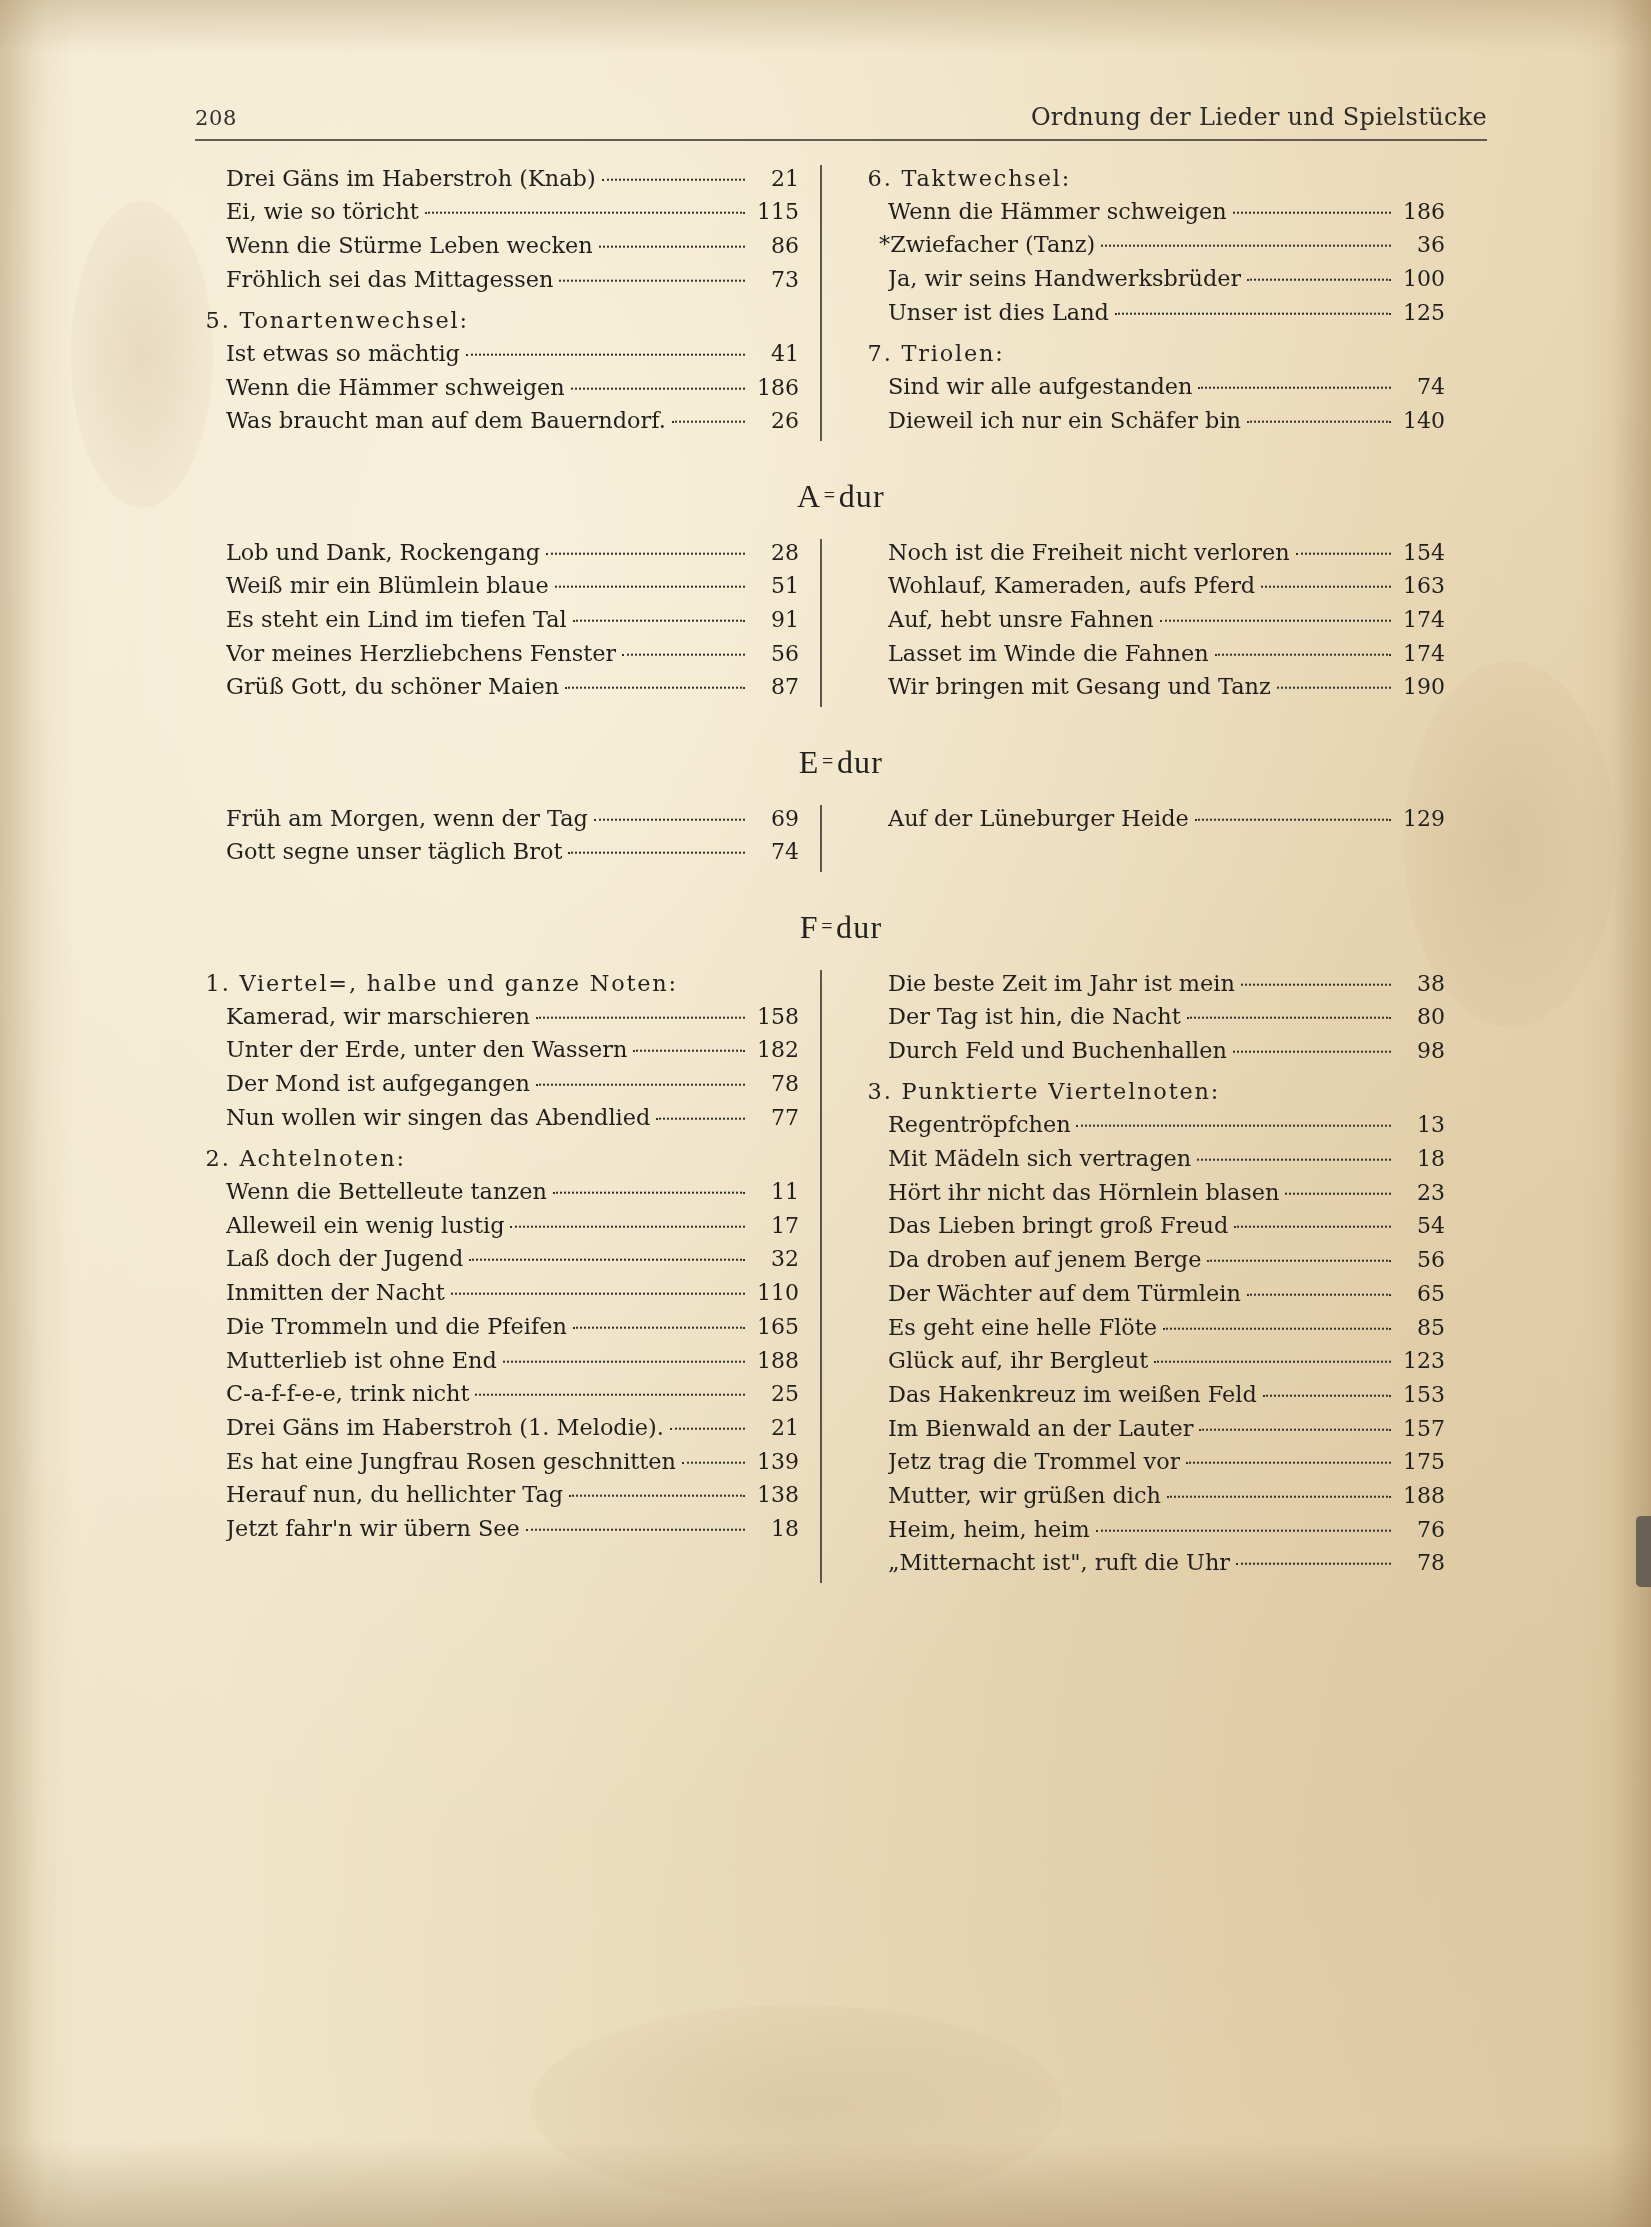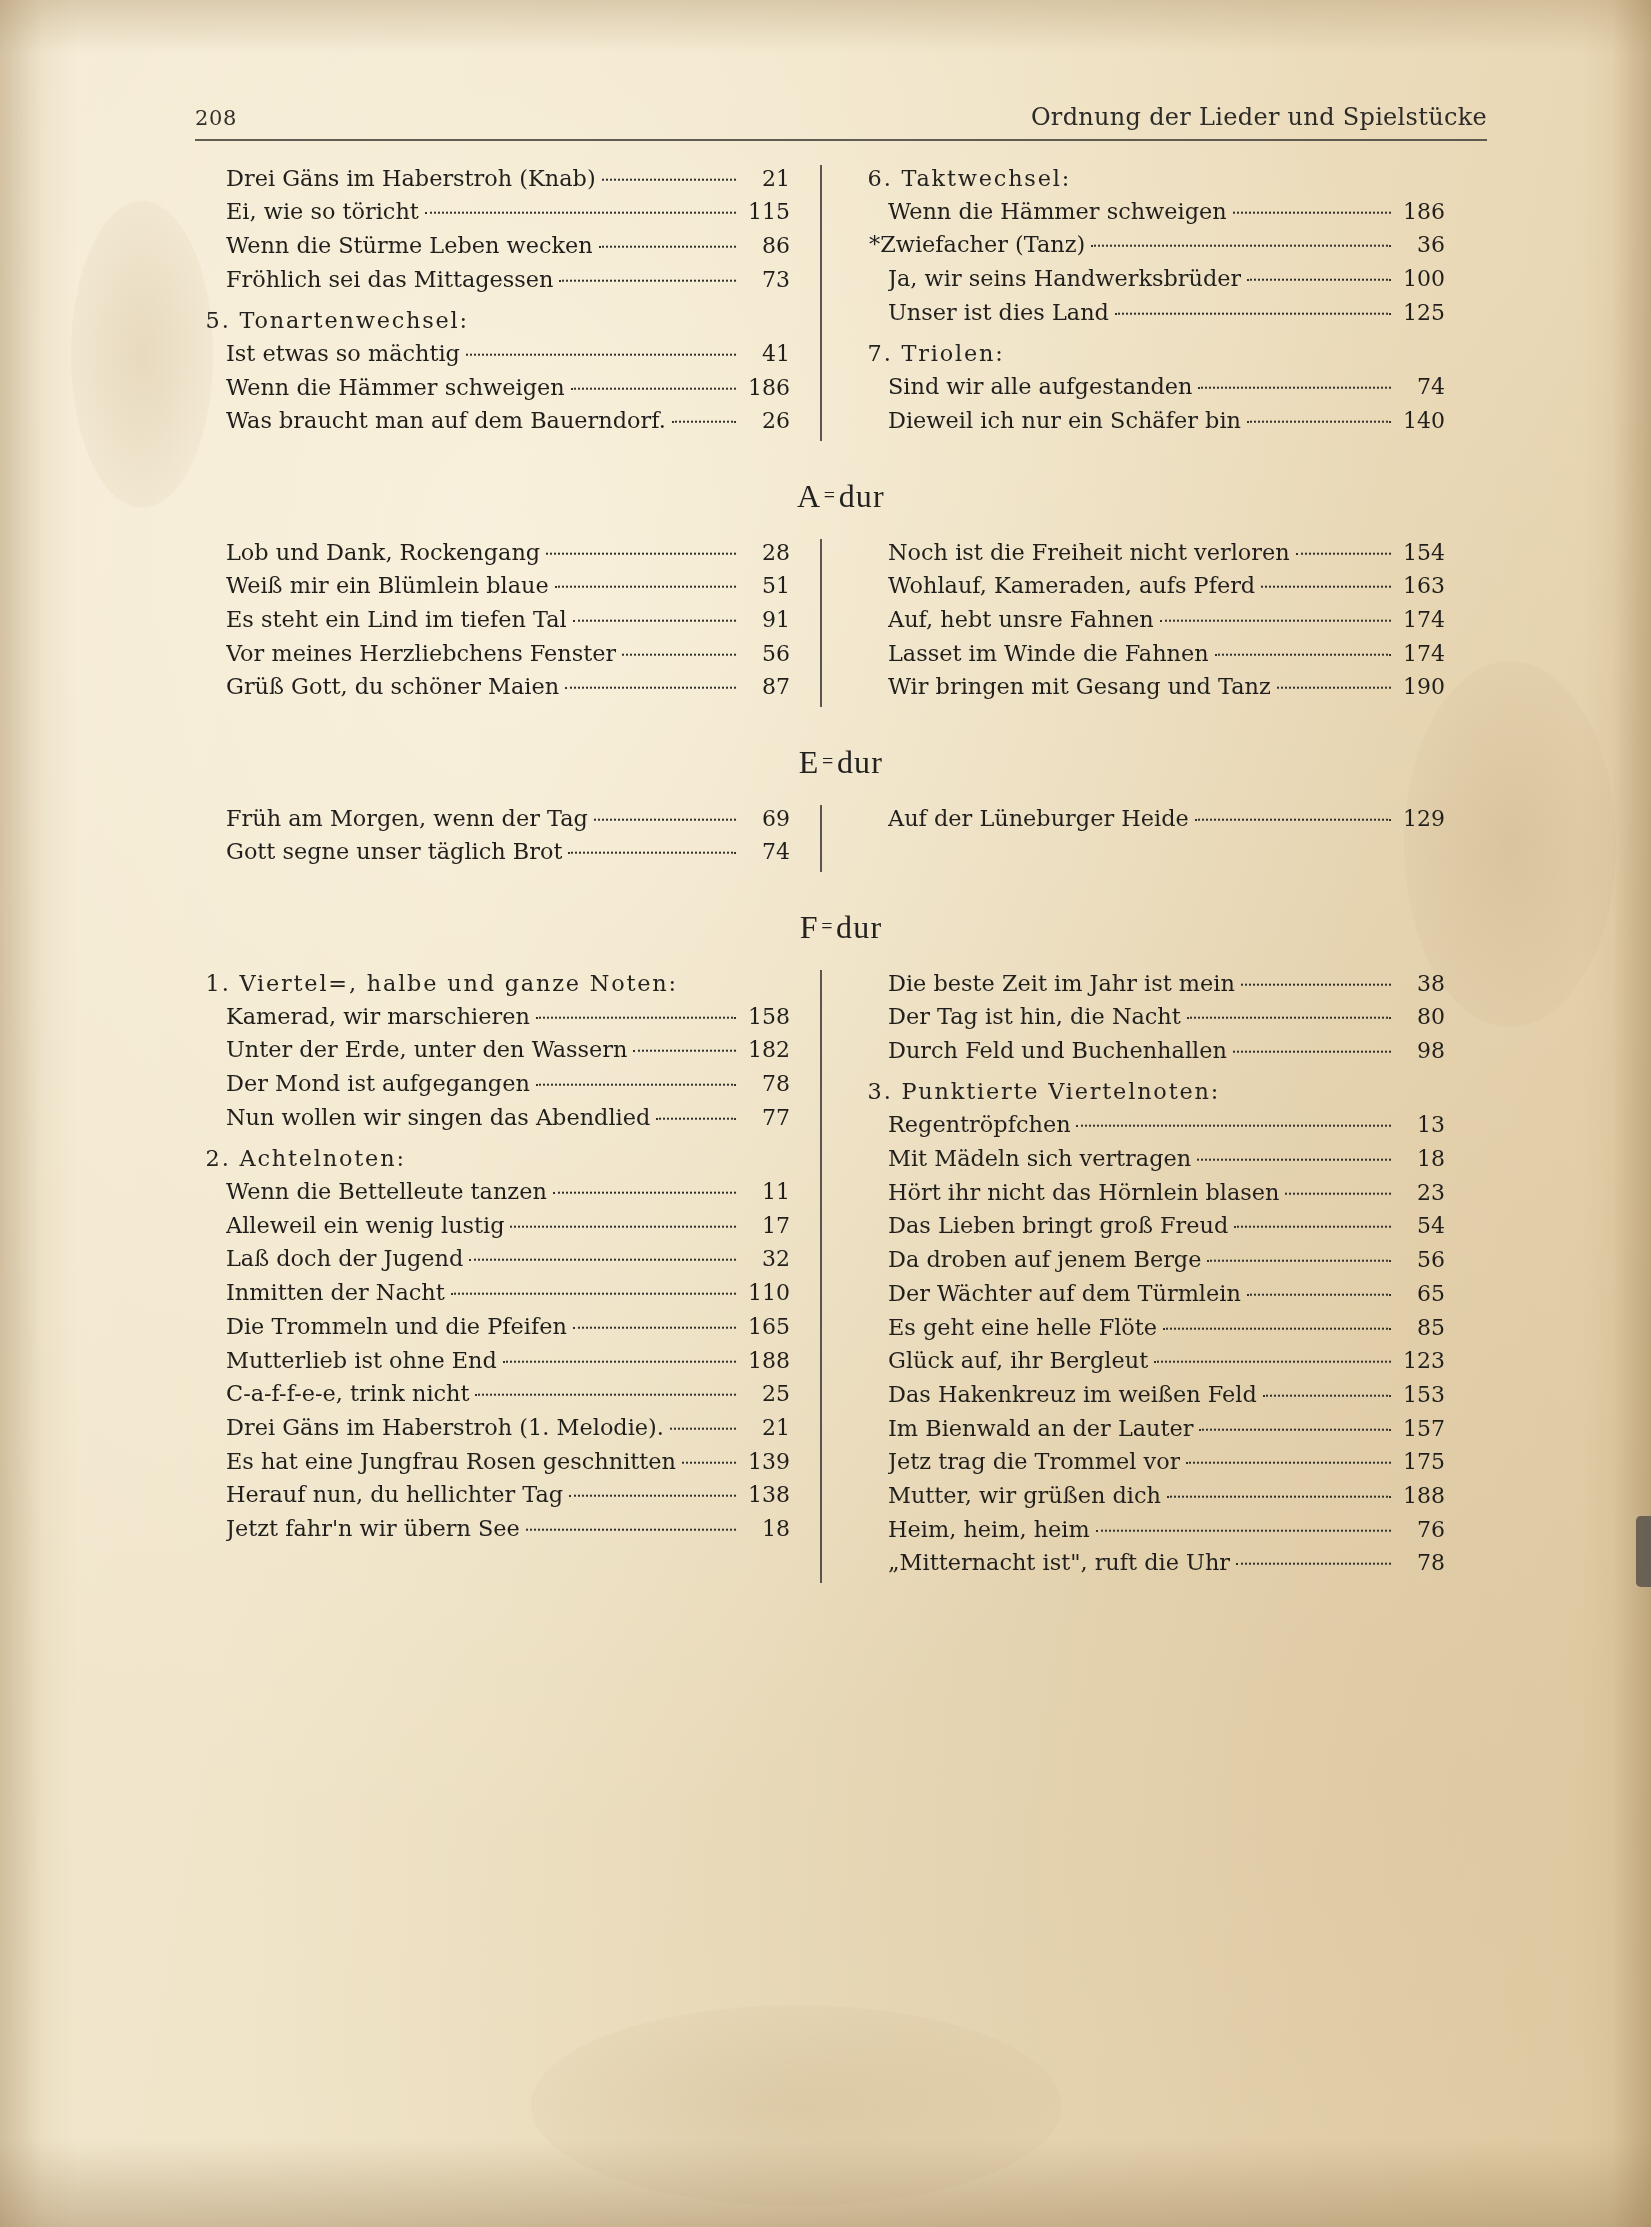--- a/index.html
+++ b/index.html
@@ -106,21 +106,21 @@
   
   .cols {
     display: flex;
     position: relative;
     margin-top: 23.6px;
   }
   .col {
     width: 625px;
     box-sizing: border-box;
   }
-  .col.left { padding-right: 30px; }
+  .col.left { padding-right: 21px; }
   .col.right { padding-left: 37px; }
   .divider {
     position: absolute;
     top: 0;
     bottom: 0;
     left: 625px;
     width: 1.8px;
     background: #4a463f;
     opacity: 0.9;
   }
@@ -154,21 +154,21 @@
     min-width: 10.6px;
     height: 0;
   }
   .entry .pg {
     flex: 0 0 auto;
     text-align: right;
     min-width: 51px;
     font-family: "DejaVu Serif", serif;
     font-size: 22px;
   }
-  .entry.noindent { margin-left: 12px; }
+  .entry.noindent { margin-left: 22px; }
 
   
   .key-head {
     text-align: center;
     font-size: 32px;
     letter-spacing: 1.2px;
     color: #232220;
     margin: 37px 0 20px 0;
     font-family: Liberation Serif, serif;
   }

